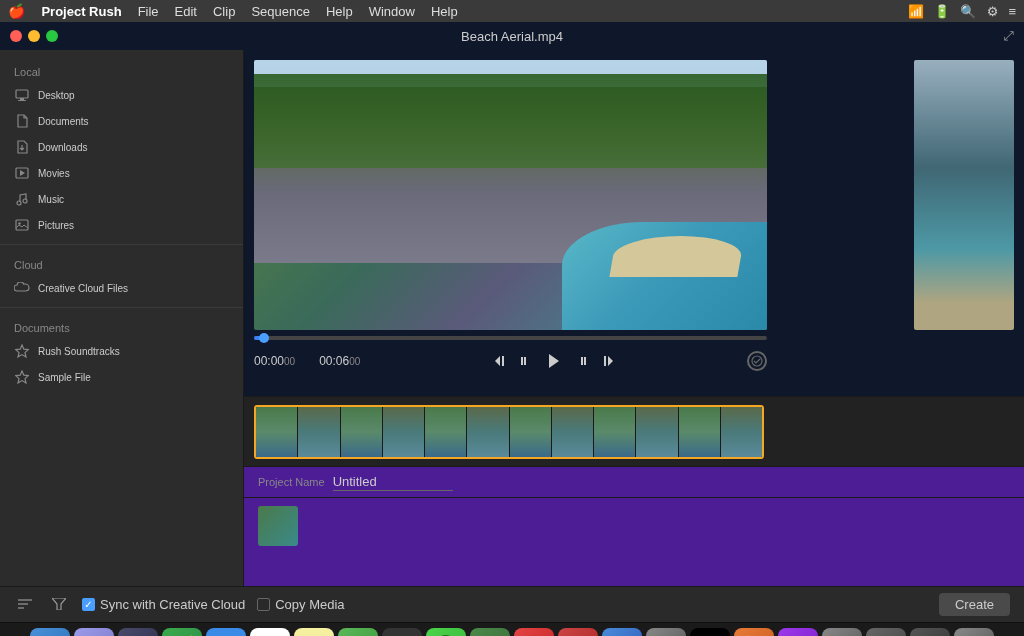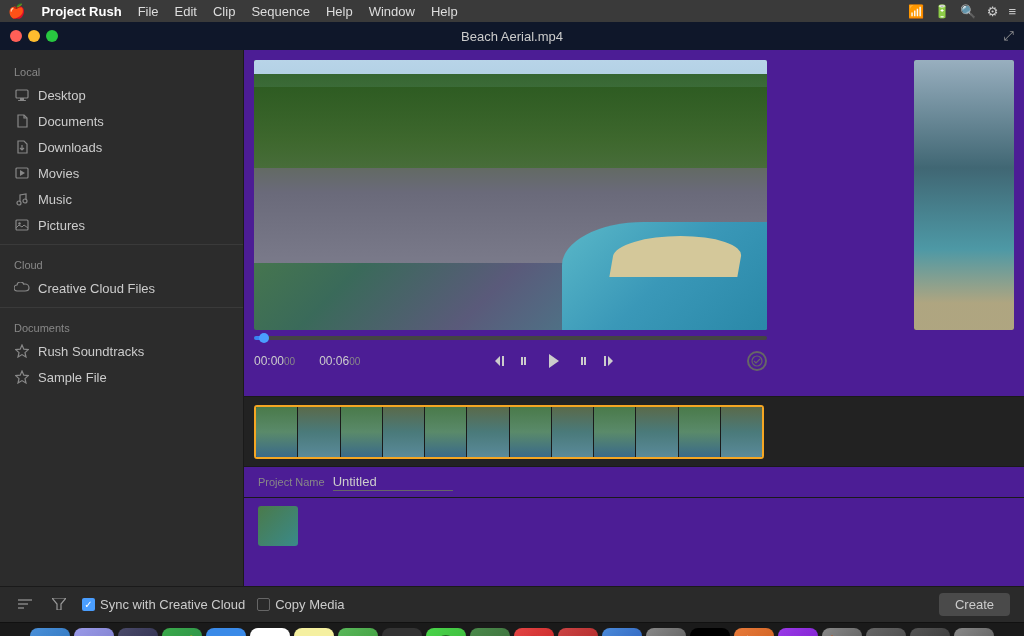--- a/index.html
+++ b/index.html
@@ -111,21 +111,21 @@
       text-transform: none;
       font-weight: 400;
     }
     .sidebar-item {
       display: flex;
       align-items: center;
       padding: 5px 14px;
       gap: 8px;
       cursor: pointer;
       color: #ccc;
-      font-size: 13px;
+      font-size: 10px;
     }
     .sidebar-icon {
       width: 16px;
       height: 16px;
       color: #999;
       flex-shrink: 0;
       display: flex;
       align-items: center;
       justify-content: center;
     }
@@ -142,21 +142,21 @@
       flex-direction: column;
       background: #2a2a2a;
     }
 
     
     .preview-area {
       display: flex;
       flex: 1;
       gap: 12px;
       padding: 10px;
-      background: #4c1d95;
+      background: #0f172a;
     }
 
     .video-player {
       flex: 1;
       display: flex;
       flex-direction: column;
       gap: 6px;
     }
 
     .video-frame {

